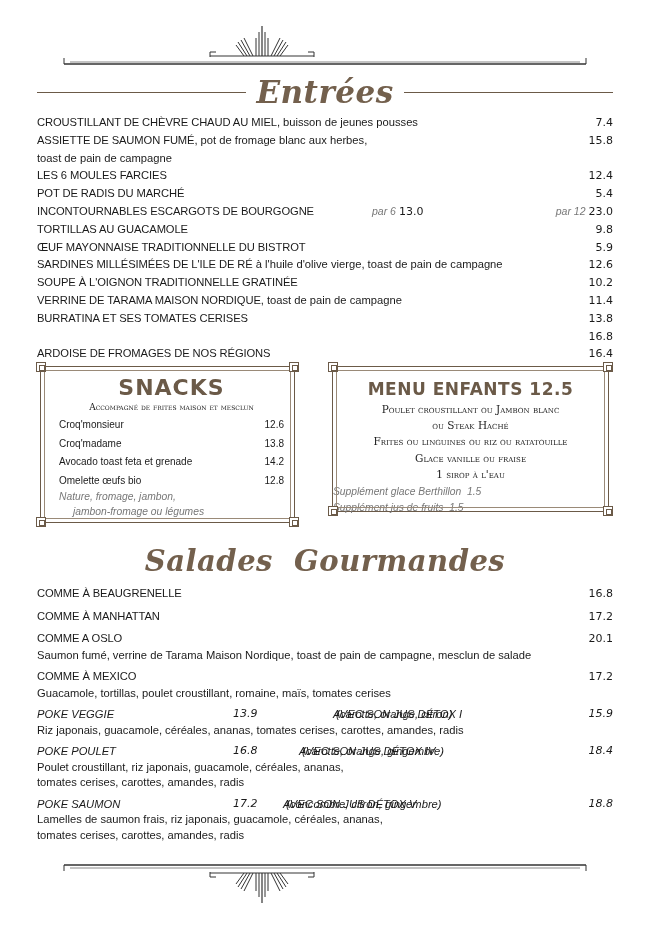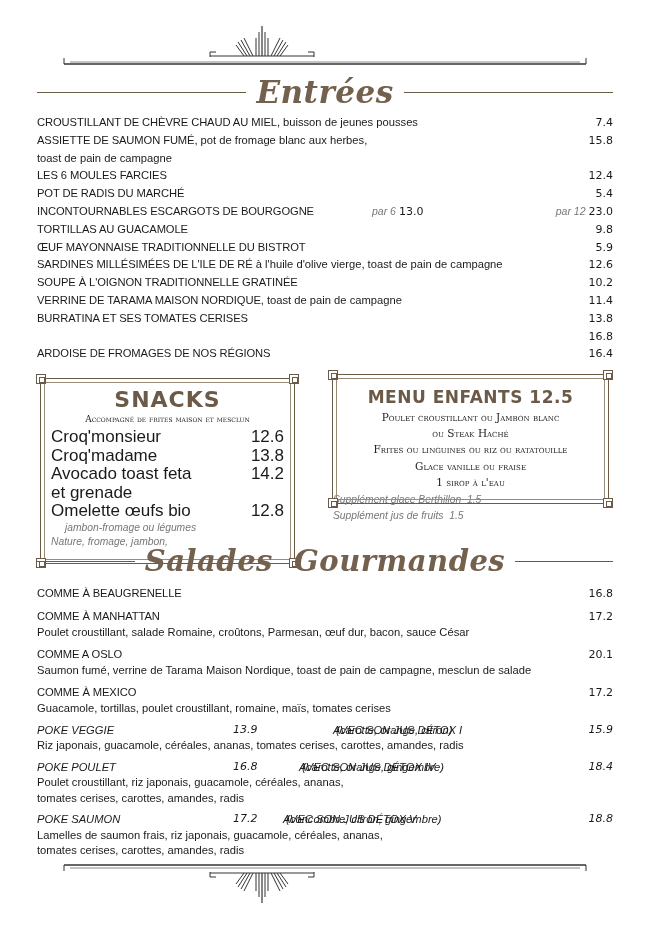--- a/index.html
+++ b/index.html
@@ -25,21 +25,21 @@
   .row .qprice { font-family: "DejaVu Sans", sans-serif; font-size: 11px; }
   .row.cont { padding-left: 0; }
 
   .box { position: absolute; border: 1px solid #6b5a48; background: #fff; }
   .box::before { content: ""; position: absolute; inset: 3px; border: 1px solid #9a8a78; pointer-events: none; }
   .corner { position: absolute; width: 10px; height: 10px; border: 1px solid #6b5a48; background: #fff; }
   .corner::after { content: ""; position: absolute; left: 2px; top: 2px; width: 4px; height: 4px; border: 1px solid #6b5a48; }
 
   .box-title { text-align: center; font-family: "DejaVu Sans", sans-serif; font-weight: bold; color: #6b5a48; }
   .snack-sub { text-align: center; font-family: "DejaVu Serif", serif; font-variant: small-caps; font-size: 9px; color: #1a1a1a; margin-top: 2px; }
-  .snack-row { display: flex; font-size: 17px; line-height: 18.5px; padding: 0 10px; gap: 46px; }
+  .snack-row { display: flex; font-size: 10px; line-height: 18.5px; padding: 0 10px; gap: 46px; }
   .snack-row .p { margin-left: auto; }
   .snack-note { font-style: italic; color: #777; font-size: 10.3px; line-height: 14.5px; }
 
   .kids-line { text-align: center; font-family: "DejaVu Serif", serif; font-variant: small-caps; font-size: 10.5px; line-height: 16.2px; }
   .kids-sup { text-align: left; font-style: italic; color: #777; font-size: 10.3px; line-height: 15.5px; }
 
   .salad { margin-bottom: 5px; }
   .salad .row { line-height: 16.5px; }
   .salad .sdesc { font-size: 11.2px; line-height: 15.5px; }
   .poke-row { position: relative; display: block; font-size: 11.2px; line-height: 16.5px; height: 16.5px; white-space: nowrap; font-style: italic; }
@@ -138,21 +138,21 @@
     </div>
   <div class="row">
       <span class="price">16.8</span>
     </div>
   <div class="row">
       <span class="name">ARDOISE DE FROMAGES DE NOS RÉGIONS</span>
       <span class="price">16.4</span>
     </div>
 </div>
 
-<div class="box" style="left:40px;top:378px;width:255px;height:186px;">
+<div class="box" style="left:40px;top:366px;width:255px;height:157px;padding-left:8px;">
   <div class="corner" style="left:-5px;top:-5px;"></div>
   <div class="corner" style="right:-5px;top:-5px;"></div>
   <div class="corner" style="left:-5px;bottom:-5px;"></div>
   <div class="corner" style="right:-5px;bottom:-5px;"></div>
   <div class="box-title" style="font-size:22px;margin-top:8px;letter-spacing:1px;">SNACKS</div>
   <div class="snack-sub">Accompagné de frites maison et mesclun</div>
   <div style="margin-top:4px;">
     <div class="snack-row">
         <span>Croq'monsieur</span>
         <span class="p">12.6</span>
@@ -162,61 +162,60 @@
         <span class="p">13.8</span>
       </div>
     <div class="snack-row">
         <span>Avocado toast feta et grenade</span>
         <span class="p">14.2</span>
       </div>
     <div class="snack-row">
         <span>Omelette œufs bio</span>
         <span class="p">12.8</span>
       </div>
+    <div class="snack-note" style="padding-left:10px;">Nature, fromage, jambon,</div>
     <div class="snack-note" style="padding-left:24px;">jambon-fromage ou légumes</div>
-    <div class="snack-note" style="padding-left:10px;">Nature, fromage, jambon,</div>
-  </div>
-</div>
-
-<div class="box" style="left:332px;top:374px;width:277px;height:130px;">
+  </div>
+</div>
+
+<div class="box" style="left:332px;top:366px;width:277px;height:146px;">
   <div class="corner" style="left:-5px;top:-5px;"></div>
   <div class="corner" style="right:-5px;top:-5px;"></div>
   <div class="corner" style="left:-5px;bottom:-5px;"></div>
   <div class="corner" style="right:-5px;bottom:-5px;"></div>
   <div class="box-title" style="font-size:17px;margin-top:12px;letter-spacing:0.5px;">MENU ENFANTS 12.5</div>
   <div style="margin-top:2px;">
     <div class="kids-line">Poulet croustillant ou Jambon blanc</div>
     <div class="kids-line">ou Steak Haché</div>
     <div class="kids-line">Frites ou linguines ou riz ou ratatouille</div>
     <div class="kids-line">Glace vanille ou fraise</div>
     <div class="kids-line">1 sirop à l'eau</div>
     <div class="kids-sup" style="white-space:pre;margin-top:2px;">Supplément glace Berthillon  1.5</div>
     <div class="kids-sup" style="white-space:pre;">Supplément jus de fruits  1.5</div>
   </div>
 </div>
 
-<div class="section-head" style="top:541px;">
+<div class="section-head" style="top:541px;flex-direction:column;">
   <div class="rule"></div>
   <div class="title" style="font-size:29px;white-space:pre;">Salades  Gourmandes</div>
   <div class="rule"></div>
 </div>
 
 <div class="menu-list" style="top:585px;">
   <div class="salad">
     <div class="row">
         <span class="name">COMME À BEAUGRENELLE</span>
         <span class="price">16.8</span>
       </div>
   </div>
   <div class="salad">
     <div class="row">
         <span class="name">COMME À MANHATTAN</span>
         <span class="price">17.2</span>
       </div>
-    <div class="sdesc">Poulet croustillant, salade Romaine, croûtons, Parmesan, œuf dur, bacon, sauce César</div>
   </div>
   <div class="salad">
     <div class="row">
         <span class="name">COMME A OSLO</span>
         <span class="price">20.1</span>
       </div>
     <div class="sdesc">Saumon fumé, verrine de Tarama Maison Nordique, toast de pain de campagne, mesclun de salade</div>
   </div>
   <div class="salad">
     <div class="row">

